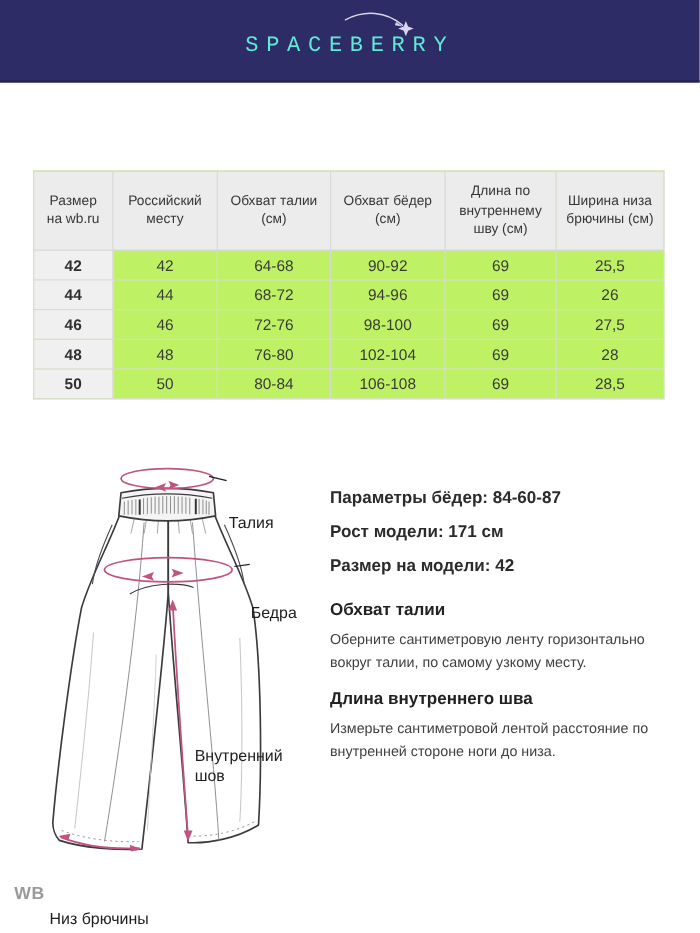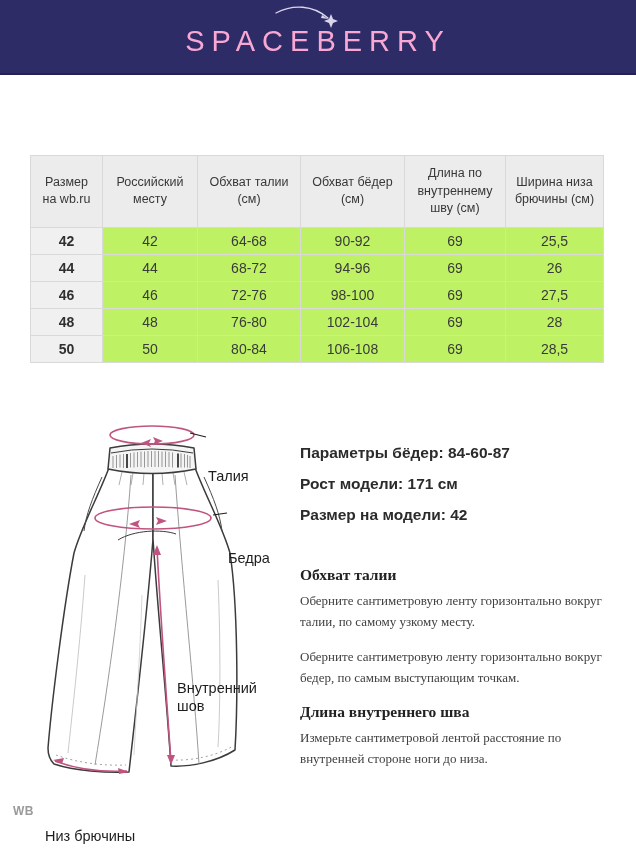--- a/index.html
+++ b/index.html
@@ -15,22 +15,23 @@
 
   
   .brand-band {
     position:absolute; left:0; top:0; width:636px; height:75px;
     background:#2e2c66;
     border-bottom:2px solid #232250;
     display:flex; align-items:center; justify-content:center;
   }
   .logo-wrap { position:relative; display:inline-block; margin-top:10px; }
   .logo-text {
-    font-size:29px; letter-spacing:7px; font-weight:400;
-    color:#f9a8d4;
+    font-size:20px; letter-spacing:7px; font-weight:400;
+    color:#5eead4;
+    font-family:Liberation Mono, monospace;
   }
   .comet { position:absolute; left:88px; top:-22px; width:72px; height:30px; }
 
   
   .size-table {
     position:absolute; left:30px; top:155px;
     border-collapse:collapse; table-layout:fixed;
     background:#bef264;
   }
   .size-table th, .size-table td {
@@ -54,29 +55,29 @@
   .lbl-waist  { left:178px; top:12px; }
   .lbl-hips   { left:198px; top:94px; }
   .lbl-inseam { left:147px; top:224px; }
   .lbl-hem    { left:15px;  top:372px; }
 
   
   .info-col { position:absolute; left:300px; top:437px; width:312px; }
   .model-line { font-size:15.5px; line-height:31px; color:#2b2b2b; }
   .model-line .lab { font-weight:bold; }
   .model-line .val { font-weight:700; }
-  .guides { margin-top:36px;font-family:Liberation Serif, serif; }
+  .guides { margin-top:16px; }
   .guide { margin-bottom:15px; }
   .guide h3 { font-size:15.5px; font-weight:bold; color:#222; margin:0 0 7px; }
   .guide p  { font-size:13px; line-height:1.58; color:#404040; margin:0 0 10px; max-width:305px; }
 
   
   .watermark {
     position:absolute; left:13px; top:804px;
-    font-size:12px; font-weight:bold; color:#9a9a9a; letter-spacing:0.5px;
+    font-size:16px; font-weight:bold; color:#9a9a9a; letter-spacing:0.5px;
   }
 </style>
 </head>
 <body>
 
 <header class="brand-band">
   <div class="logo-wrap">
     <svg class="comet" viewBox="0 0 72 30">
       <path d="M3,10 C20,1 40,2 55,15" fill="none" stroke="#d9d5ec" stroke-width="1.3" stroke-linecap="round"></path>
       <path d="M49,12 l6,4 -7,-1 z" fill="#d9d5ec"></path>
@@ -222,21 +223,20 @@
     <span class="lab">Размер на модели:</span>
     <span class="val">42</span>
   </div>
 
   <div class="guides">
     <div class="guide">
       <h3>Обхват талии</h3>
       <p>Оберните сантиметровую ленту горизонтально вокруг талии, по самому узкому месту.</p>
     </div>
     <div class="guide">
-      <p>Оберните сантиметровую ленту горизонтально вокруг бедер, по самым выступающим точкам.</p>
     </div>
     <div class="guide">
       <h3>Длина внутреннего шва</h3>
       <p>Измерьте сантиметровой лентой расстояние по внутренней стороне ноги до низа.</p>
     </div>
   </div>
 </div>
 
 <div class="watermark">WB</div>
 

